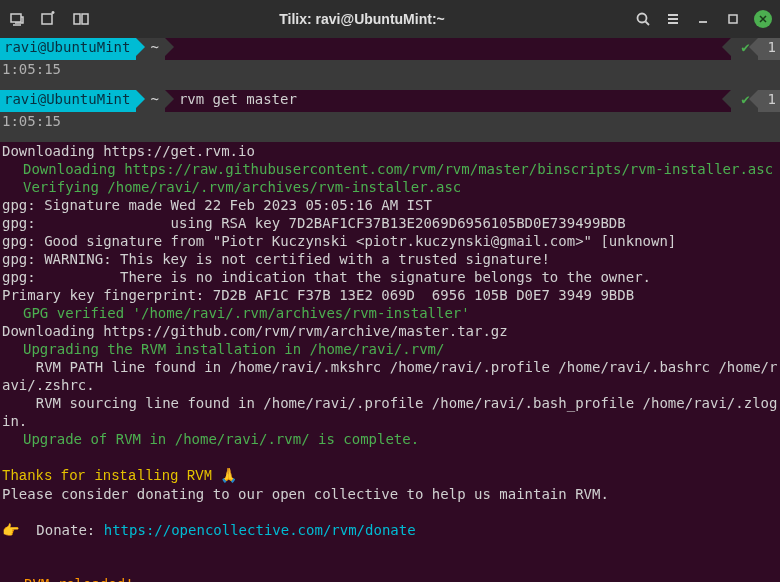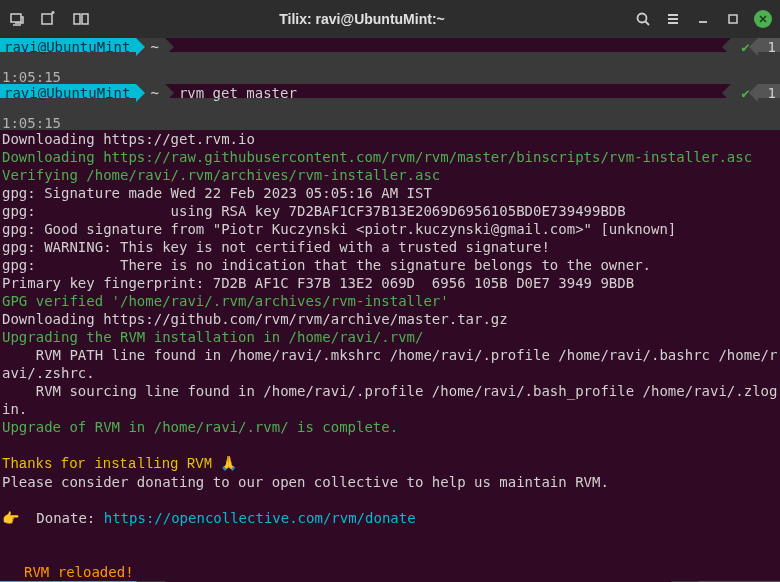--- a/index.html
+++ b/index.html
@@ -30,21 +30,21 @@
     height: 544px;
     color: #d0d0d0;
     line-height: 18px;
     font-size: 14px;
     position: relative;
   }
   
   .prompt-row {
     display: flex;
     align-items: stretch;
-    height: 14px;
+    height: 22px;
     white-space: pre;
   }
   .p-user {
     background: #00bcd4;
     color: #083040;
     padding: 0 6px 0 4px;
     position: relative;
   }
   .p-user::after {
     content: "";
@@ -118,27 +118,27 @@
     position:absolute;
     left:-9px; top:0;
     border-top:9px solid transparent;
     border-bottom:9px solid transparent;
     border-right:9px solid #555;
   }
   
   .ts-row {
     background: #3a3a3a;
     color: #b0b0b0;
-    padding: 16px 2px;
-    height: 16px;
+    padding: 0 2px;
+    height: 30px;
   }
   
   .out { white-space: pre-wrap; word-break: break-all; padding: 0 2px; }
   .c-white { color: #d0d0d0; }
-  .c-green { color: #4caf50; }
+  .c-green { color: #4caf50; margin-left: 21px; }
   .c-yellow { color: #e6c300; font-family: Liberation Mono, monospace; }
   .c-cyan { color: #00bcd4; margin-top: 46px; }
   .c-orange { color: #ff9800; padding-left: 24px; }
   .blank { height: 18px; }
 </style>
 </head>
 <body>
 
 <div class="titlebar">
   <div class="tb-left">

